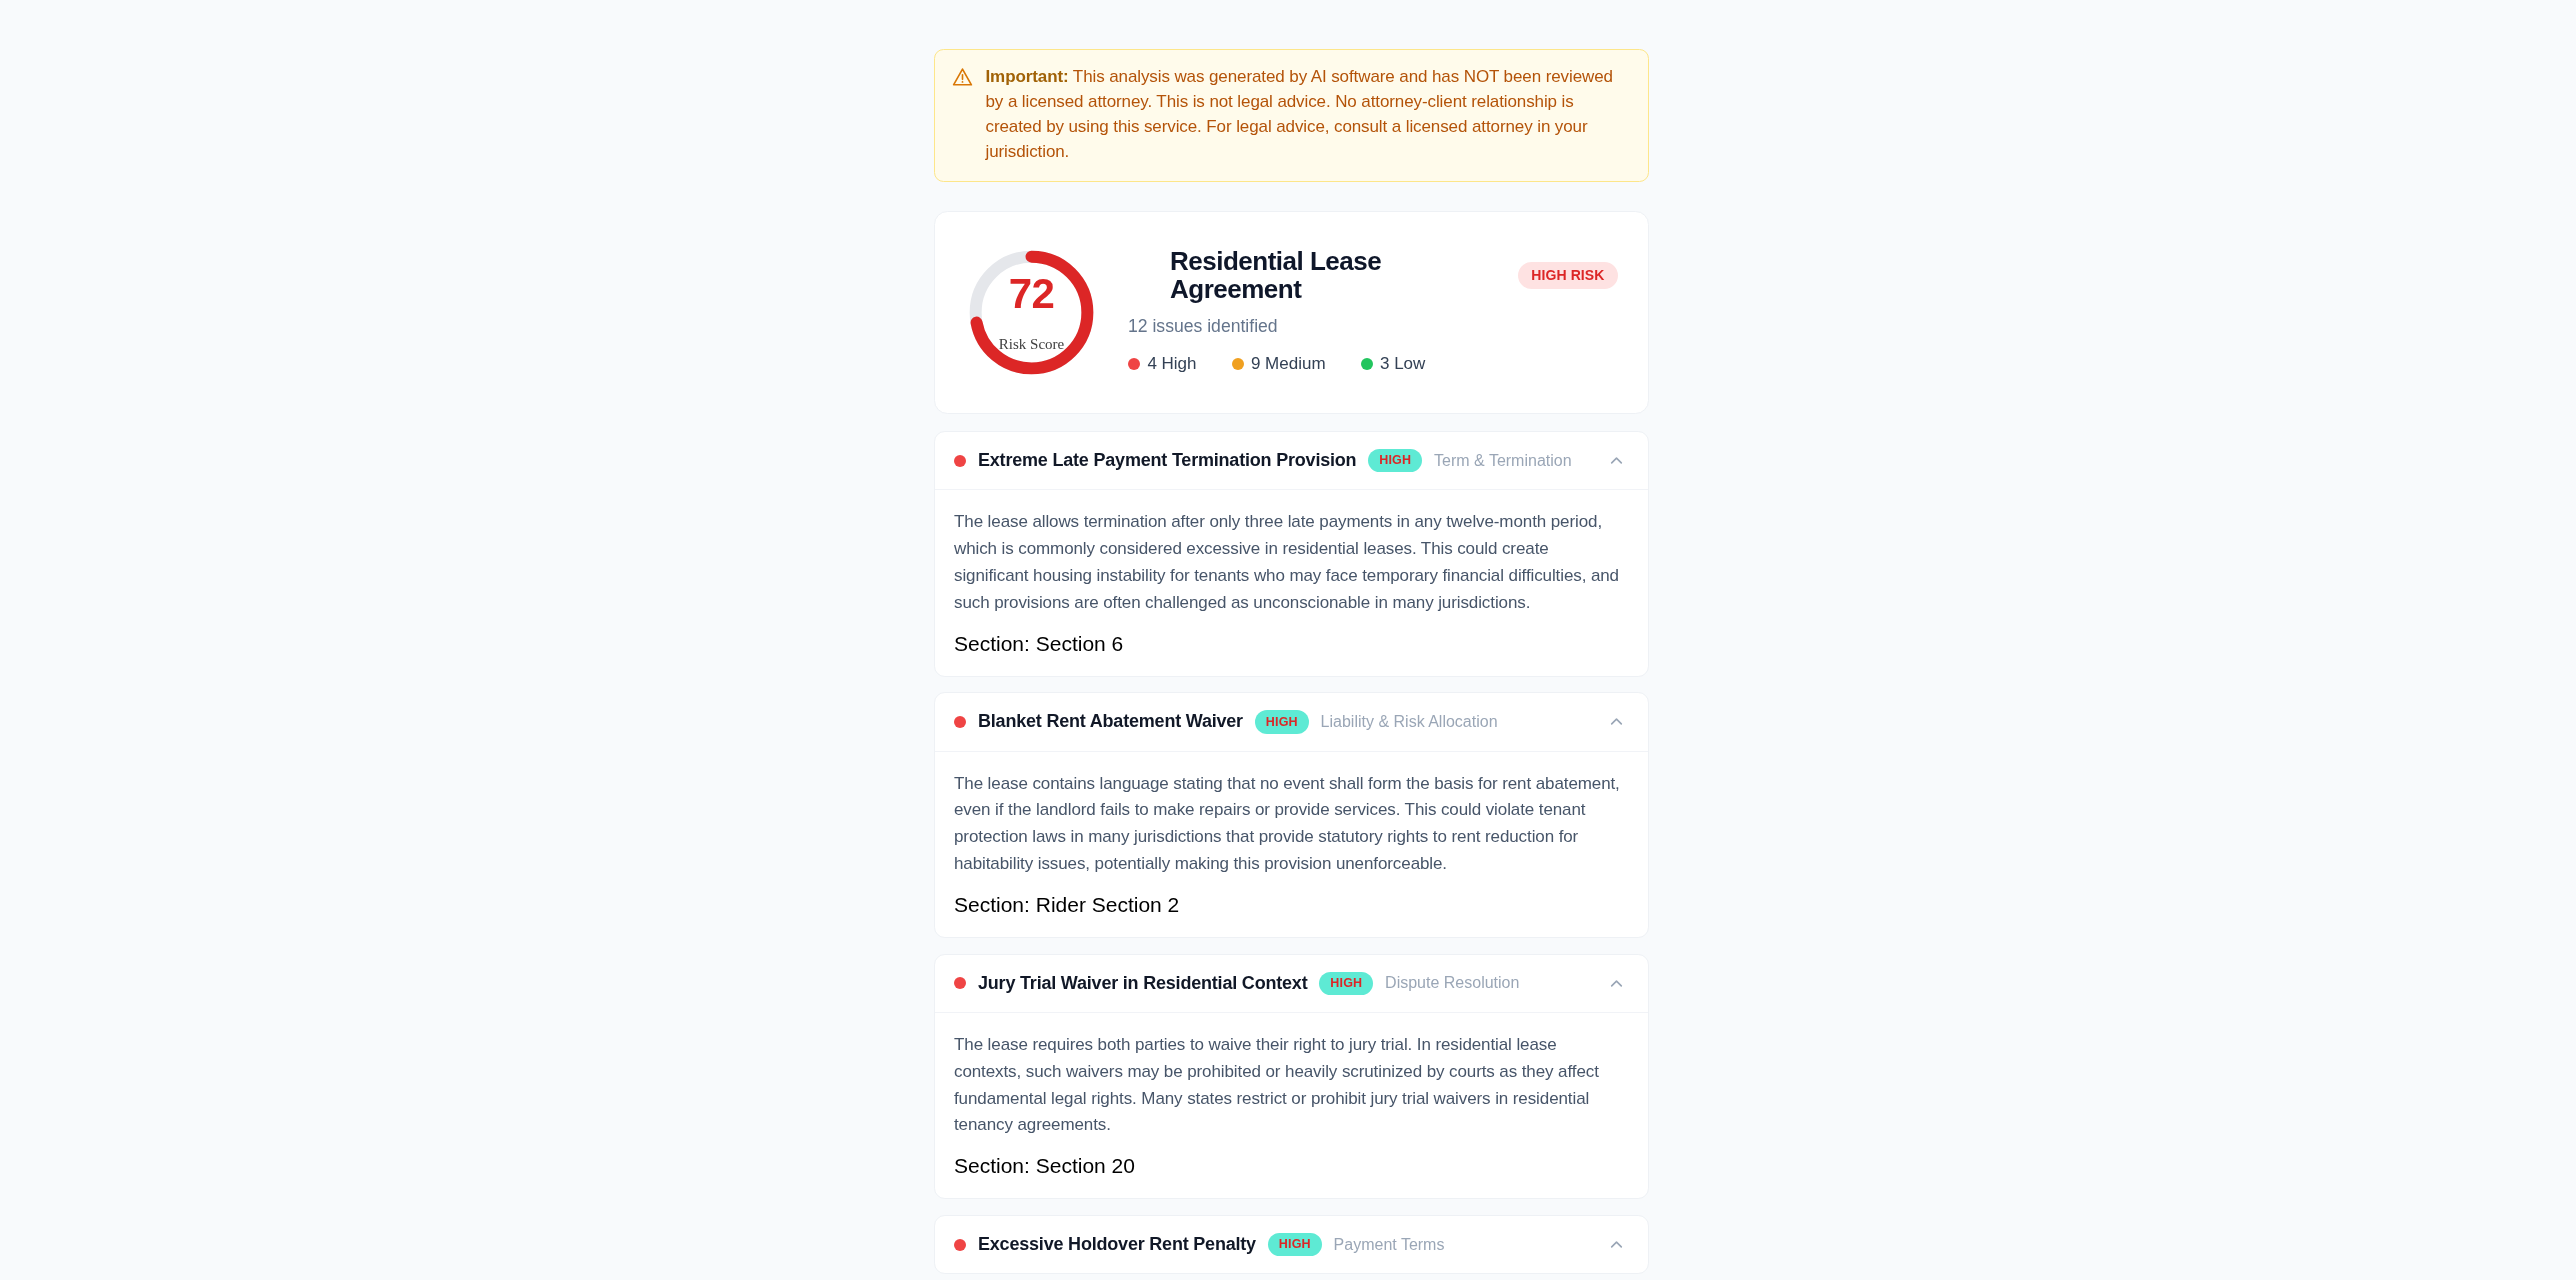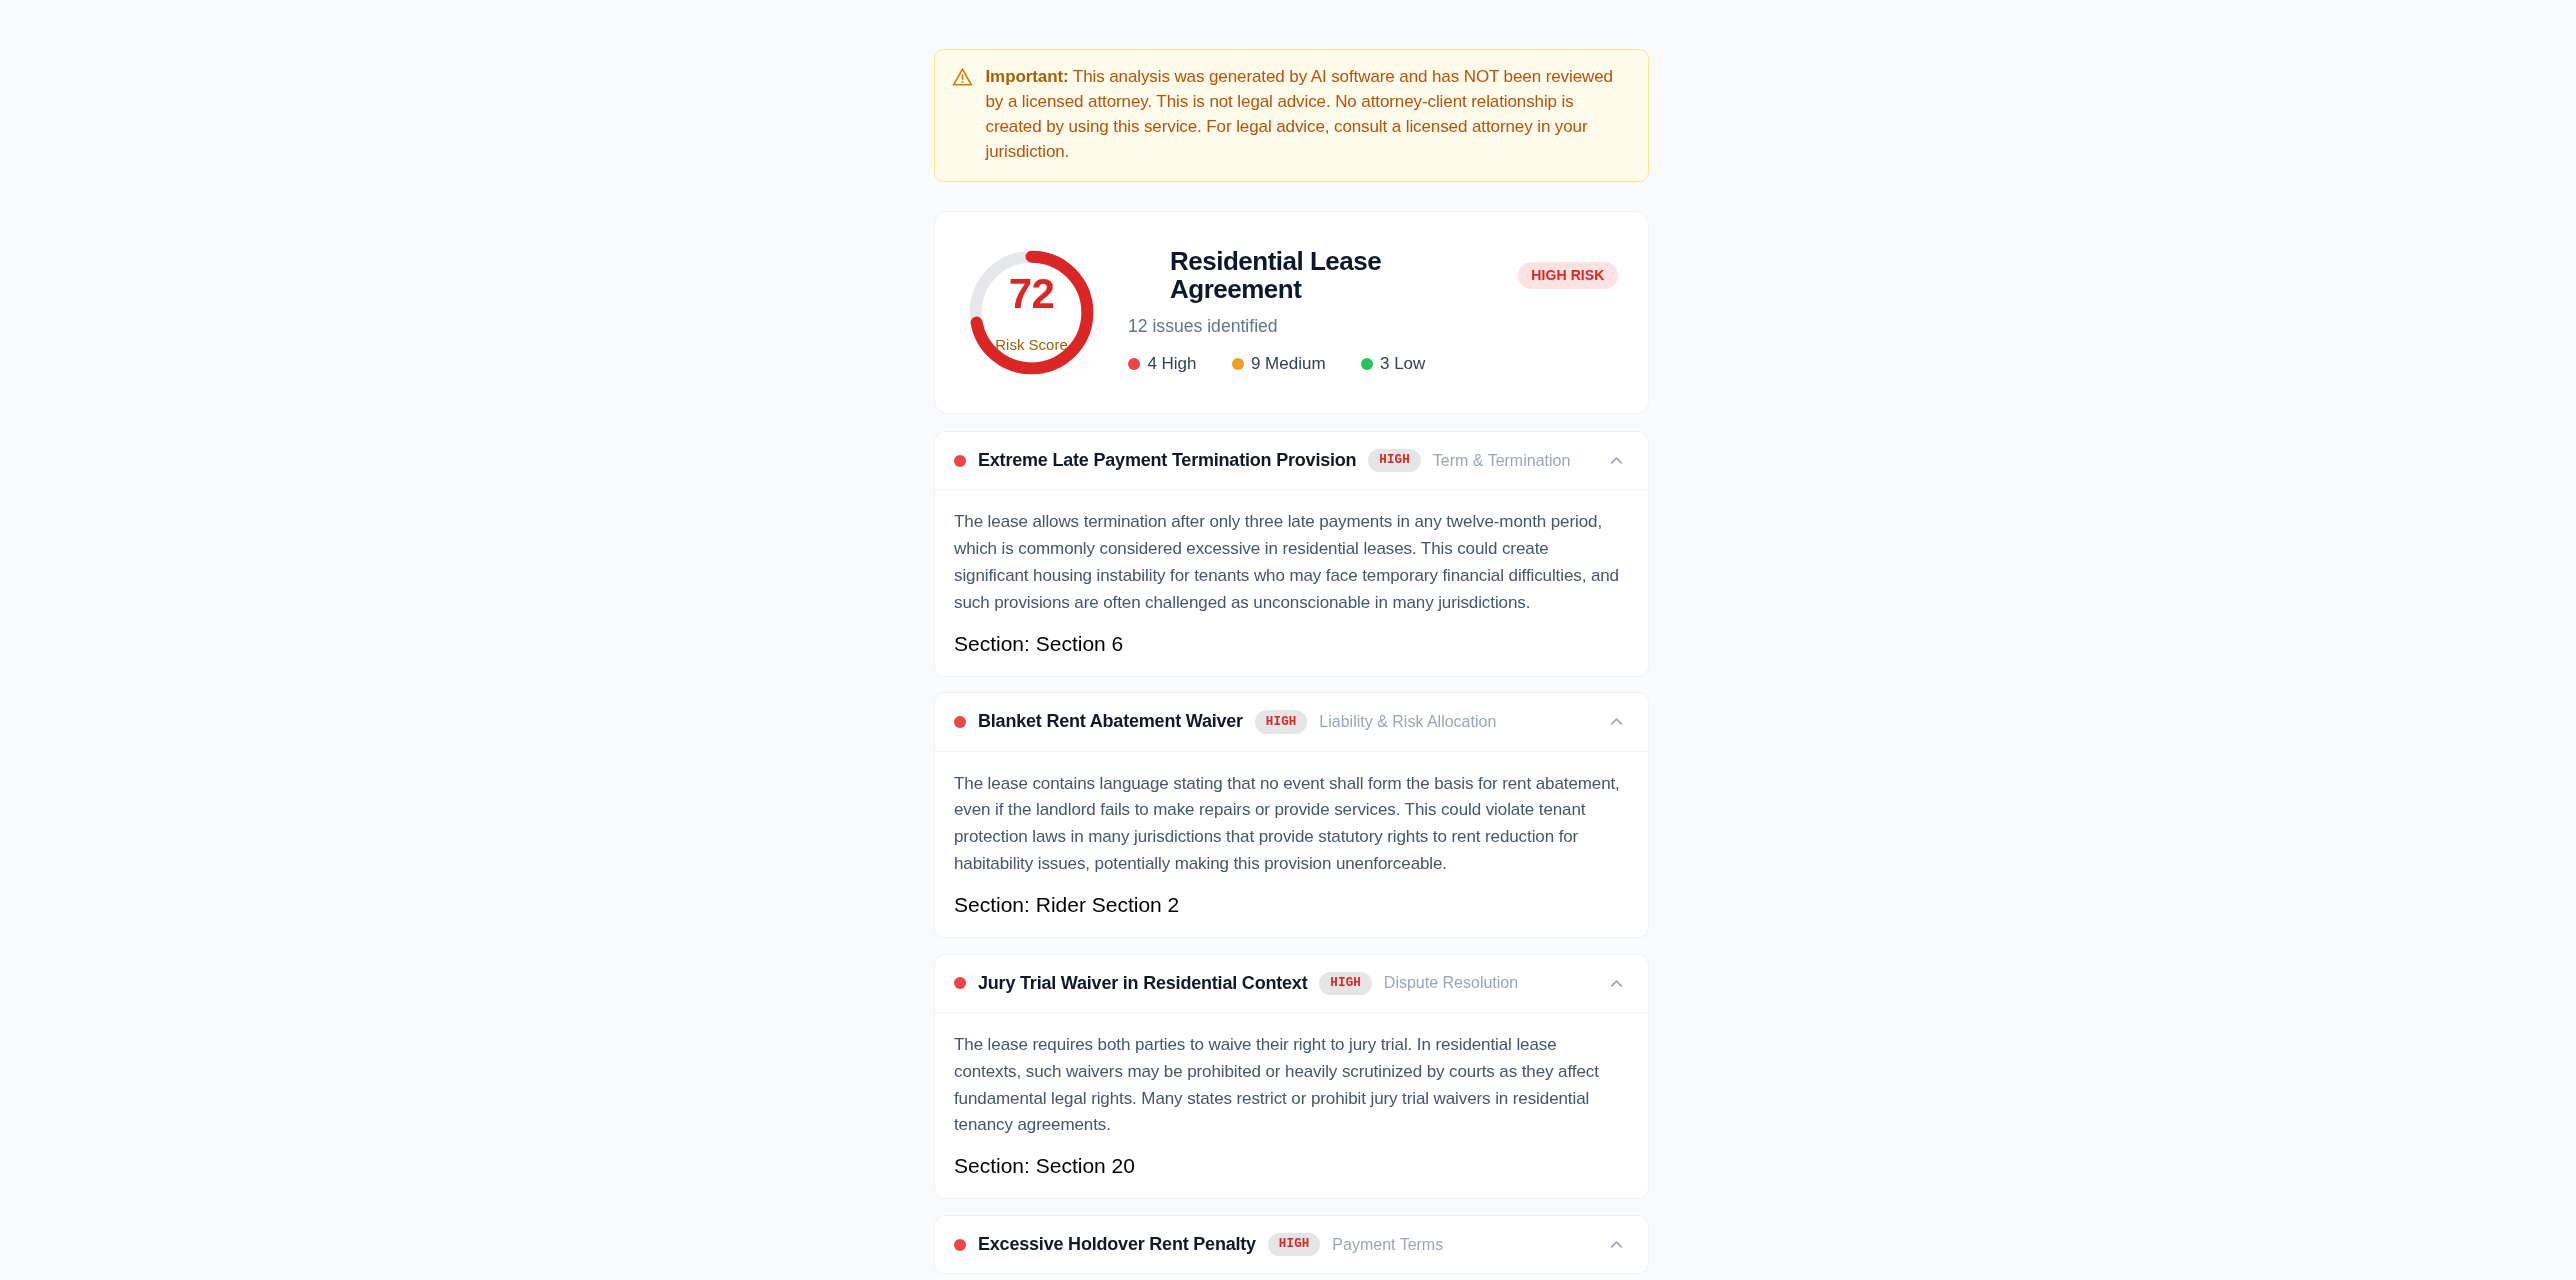--- a/index.html
+++ b/index.html
@@ -85,23 +85,24 @@
   }
   .gauge-value {
     font-size: 42px;
     font-weight: 700;
     color: #dc2626;
     line-height: 1;
     letter-spacing: -0.7px;
   }
   .gauge-label {
     font-size: 15px;
-    color: #a16207;
+    color: #404040;
     line-height: 1;
     margin-top: 5.4px;
+    font-family: Liberation Serif, serif;
   }
 
   .summary-body { flex: 1 1 auto; min-width: 0; padding-bottom: 4px; }
 
   .summary-title-row {
     display: flex;
     align-items: center;
     gap: 13.5px;
     margin-left: 42px;
   }
@@ -176,21 +177,21 @@
   }
   .sev-badge {
     font-size: 12.5px;
     font-weight: 700;
     letter-spacing: 0.2px;
     padding: 5.4px 10.8px 5.4px;
     border-radius: 676px;
     line-height: 1;
     white-space: nowrap;
   }
-  .sev-high   { background: #e5e5e5; color: #dc2626; font-family: Liberation Mono, monospace; }
+  .sev-high   { background: #5eead4; color: #dc2626; }
 
   .issue-category {
     font-size: 16px;
     color: #9aa6b6;
     white-space: nowrap;
   }
   .spacer { flex: 1 1 auto; }
   .chev { width: 23px; height: 23px; flex: 0 0 auto; }
 
   .issue-body {

